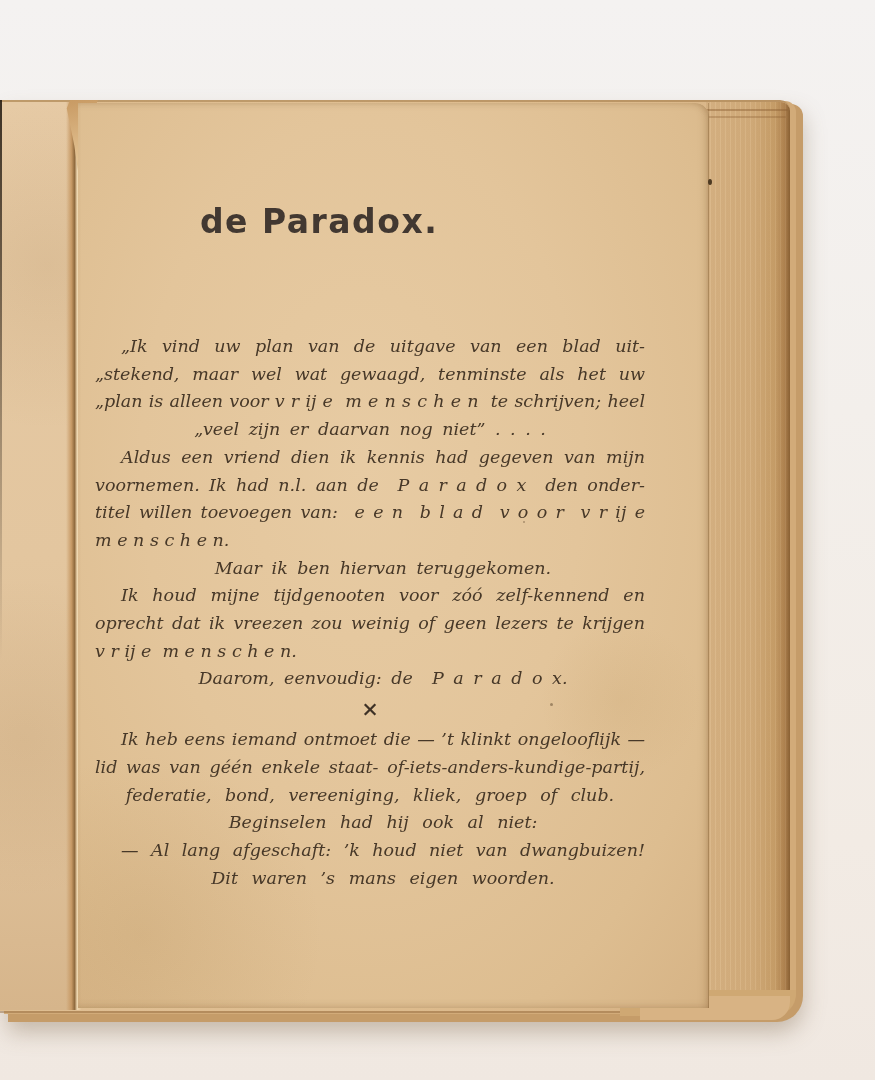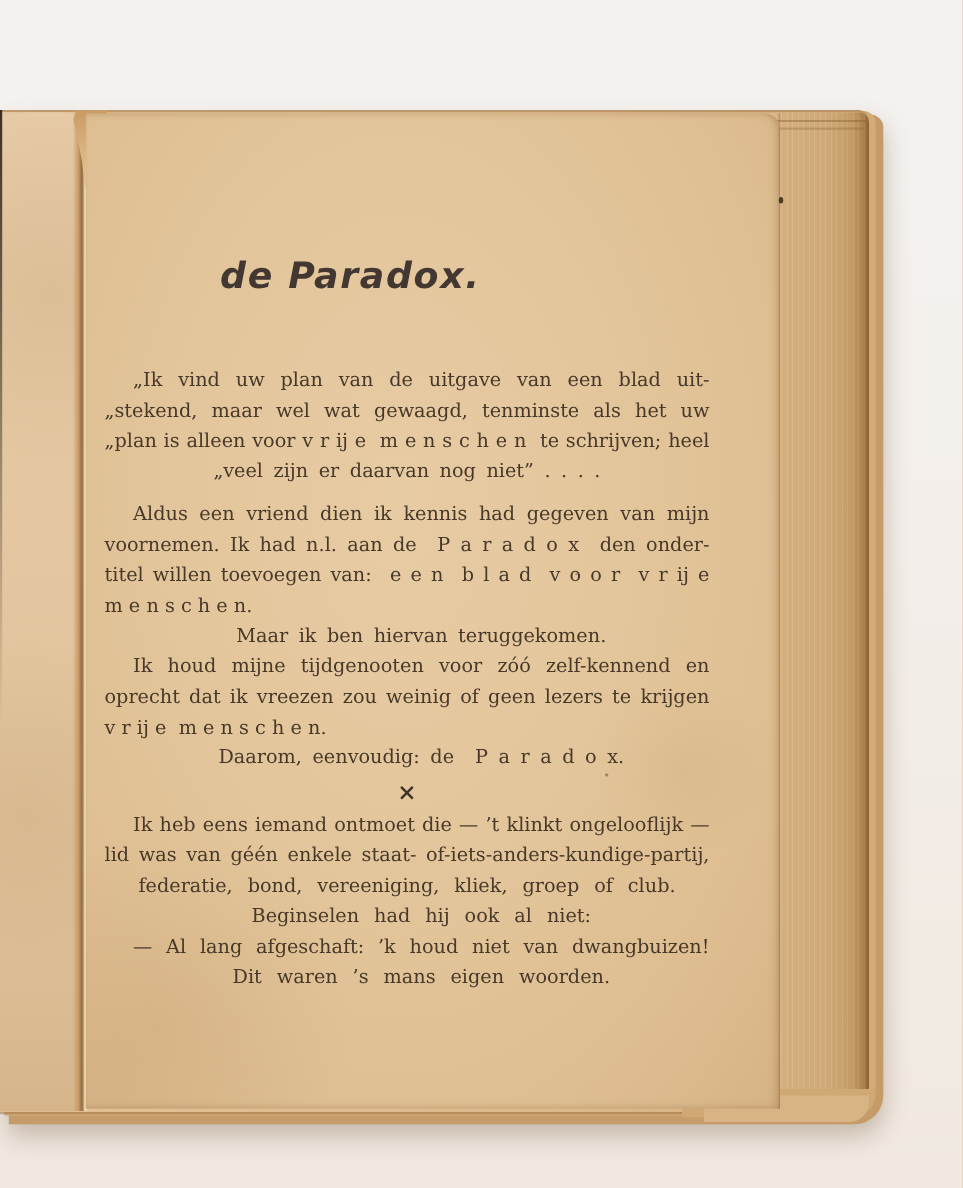--- a/index.html
+++ b/index.html
@@ -50,30 +50,30 @@
     border-radius:0 14px 0 0;
     box-shadow:inset -7px 0 9px -5px rgba(130,90,45,.38),
                inset 0 5px 7px -5px rgba(130,90,45,.28),
                inset 0 -6px 8px -6px rgba(130,90,45,.30);}
   .crease{position:absolute;right:0;top:0;width:1px;height:100%;background:rgba(115,78,38,.30);}
   .speck{position:absolute;border-radius:50%;background:#4d3a22;}
   .sp1{left:630px;top:76px;width:4px;height:6px;}
   .sp2{left:472px;top:600px;width:3px;height:3px;opacity:.45;}
   .sp3{left:445px;top:418px;width:2px;height:2px;opacity:.4;}
   
-  .title{position:absolute;left:122px;top:128px;margin:0;
+  .title{position:absolute;left:122px;top:99px;margin:0;
     font-family:"DejaVu Sans","Liberation Sans",sans-serif;
-    font-size:33px;font-weight:bold;letter-spacing:1.5px;color:#423831;font-style:italic;}
+    font-size:33px;font-weight:bold;letter-spacing:1.5px;color:#423831;}
   .epigraph{position:absolute;left:256px;top:172px;width:330px;
     font-size:16px;line-height:20.5px;color:#4c3d2c;letter-spacing:.3px;word-spacing:2.5px;}
   .epigraph .el2{padding-left:12px;}
   .body-text{position:absolute;left:17px;top:230px;width:550px;
     font-size:17.5px;line-height:27.7px;color:#473828;}
-  .para{margin:0;}
-  .para + .para{margin-top:11px;}
+  .para{margin:0;font-style:italic;}
+  .para + .para{}
   .ln{min-height:27.7px;}
   .just{text-align:justify;text-align-last:justify;}
   .ind{text-indent:26px;}
   .w1{word-spacing:4px;text-align:center;}
   .w2{word-spacing:8px;text-align:center;}
   .orn{height:26px;line-height:23px;text-align:center;margin:4px 0 3px;
     font-weight:bold;font-size:21px;color:#3f3226;letter-spacing:0;}
 </style>
 </head>
 <body>

